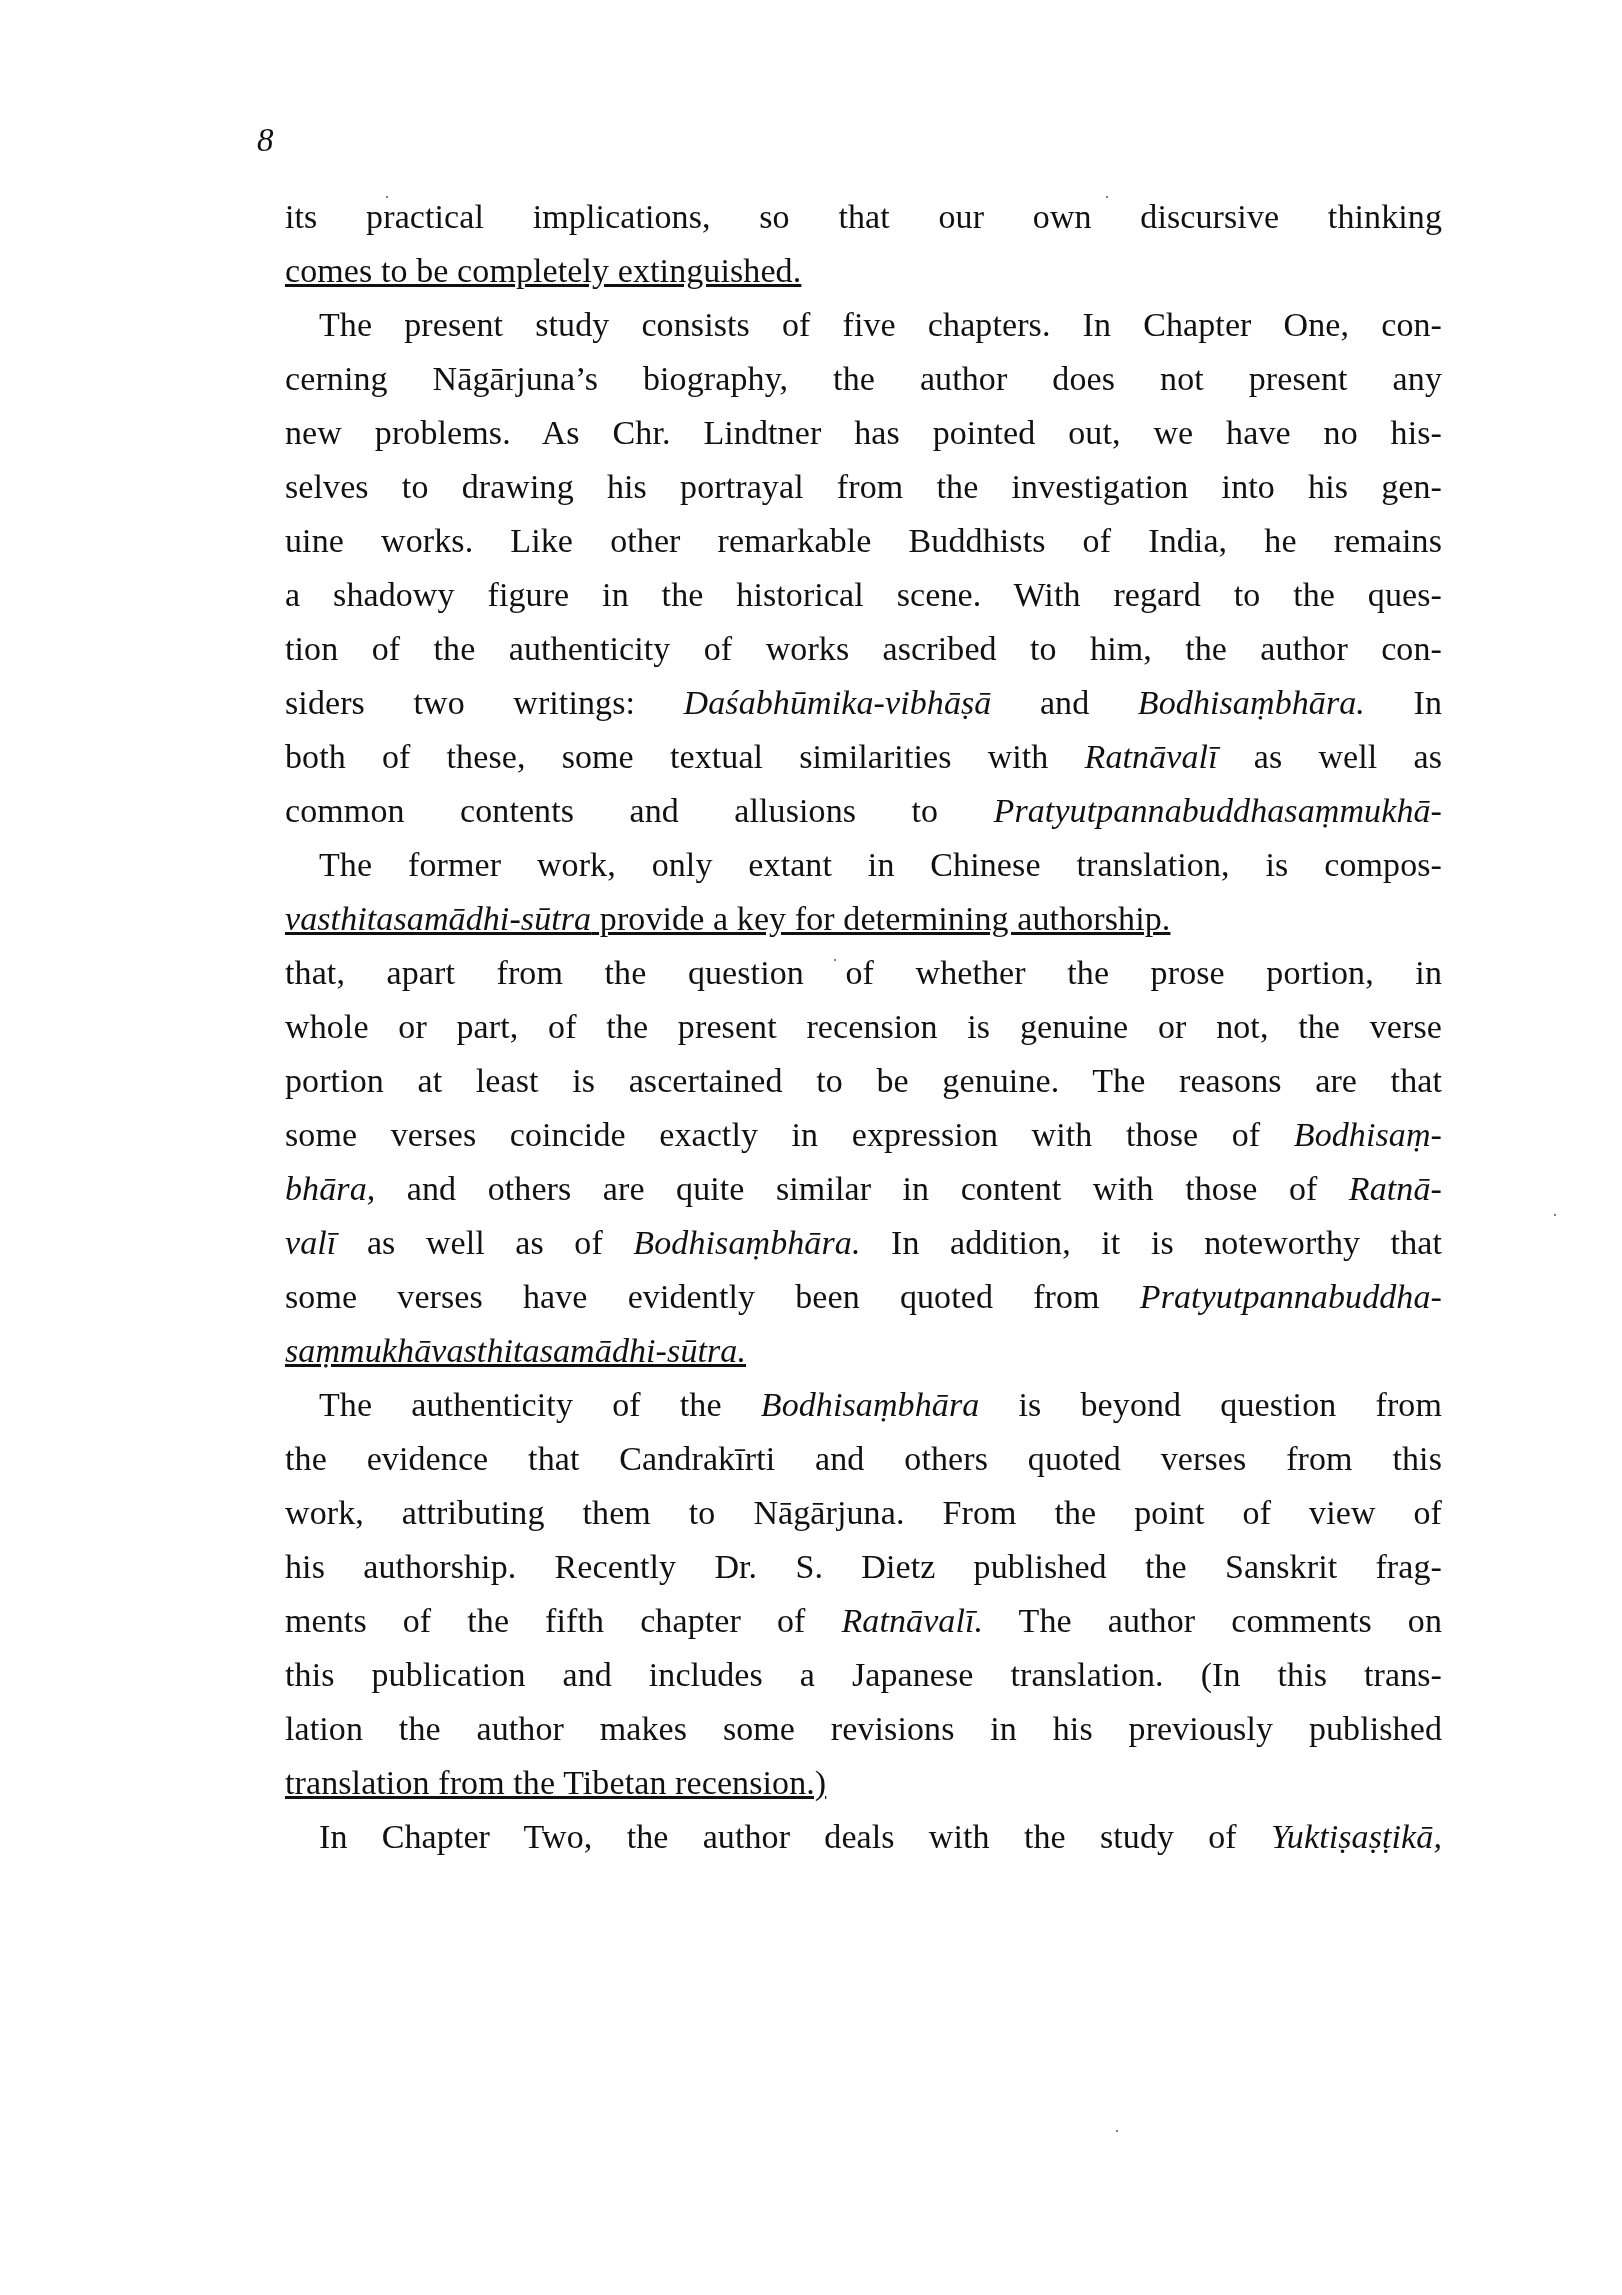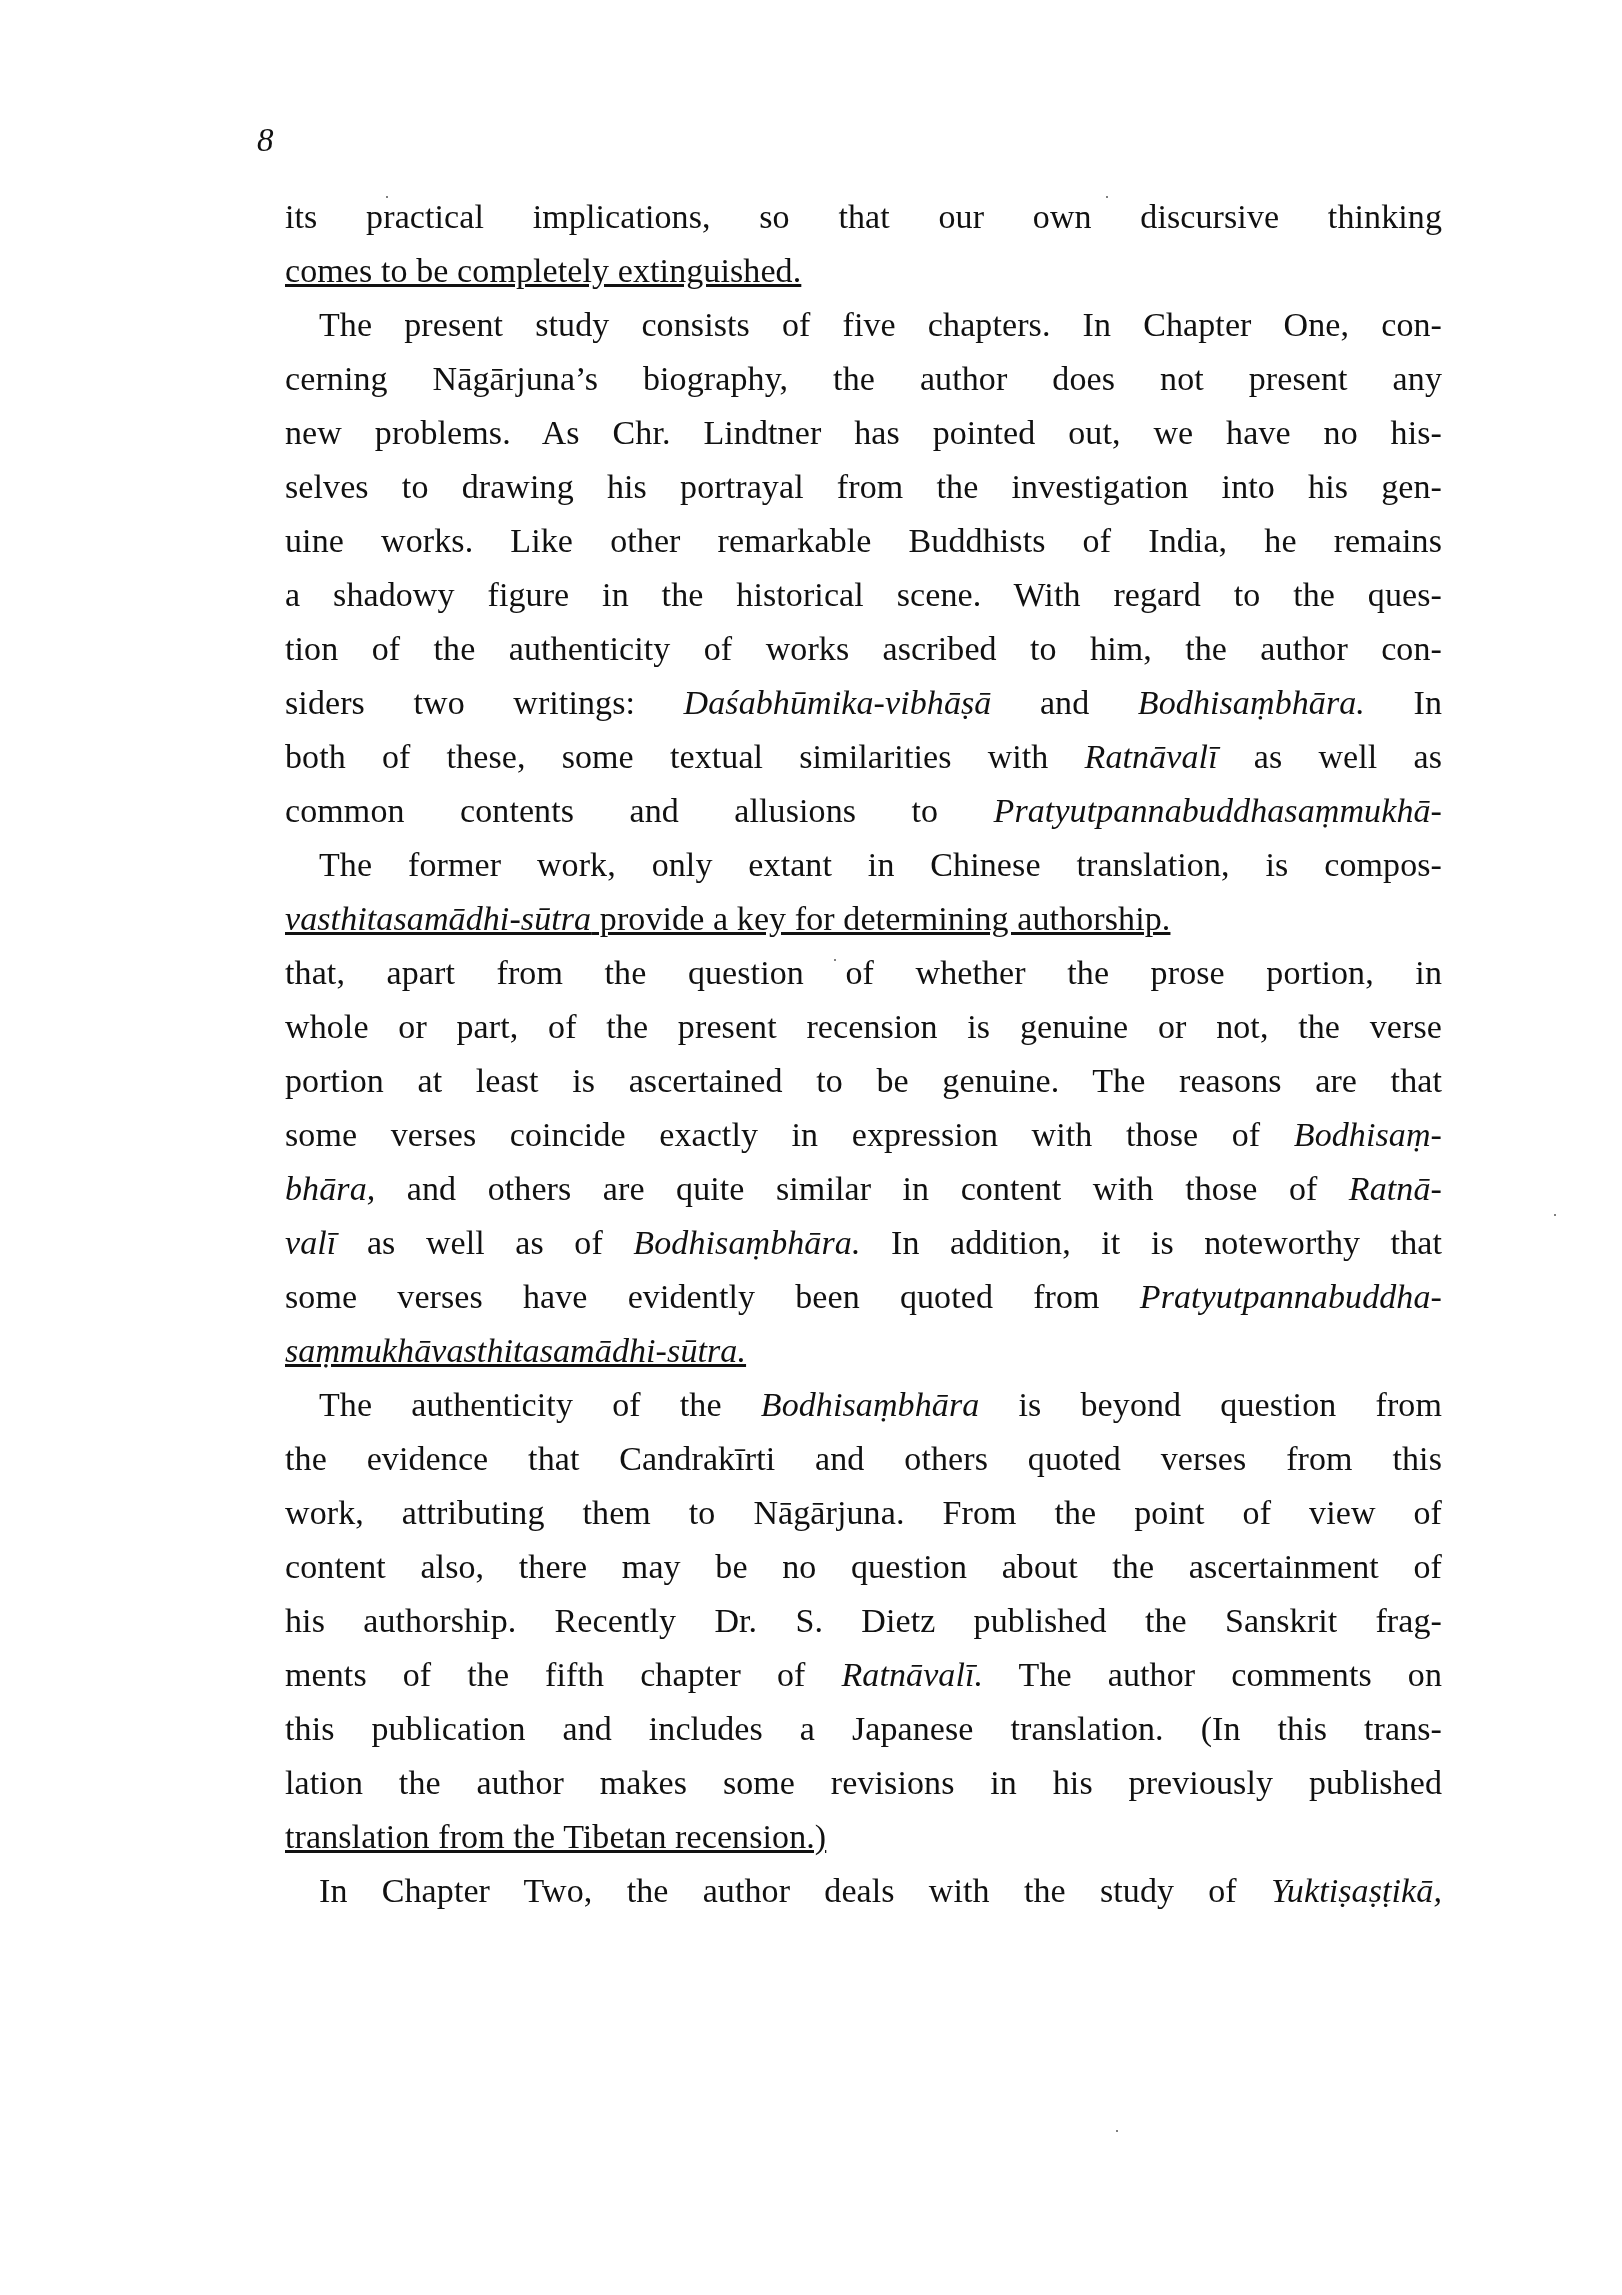--- a/index.html
+++ b/index.html
@@ -146,23 +146,20 @@
     <div class="line indent">
       <span class="line-inner"><span>The authenticity of the </span><span class="it">Bodhisaṃbhāra</span><span> is beyond question from</span></span>
     </div>
     <div class="line">
       <span class="line-inner"><span>the evidence that Candrakīrti and others quoted verses from this</span></span>
     </div>
     <div class="line">
       <span class="line-inner"><span>work, attributing them to Nāgārjuna. From the point of view of</span></span>
     </div>
     <div class="line">
-      <span class="line-inner"><span>content also, there may be no question about the ascertainment of</span></span>
-    </div>
-    <div class="line">
       <span class="line-inner"><span>his authorship. Recently Dr. S. Dietz published the Sanskrit frag-</span></span>
     </div>
     <div class="line">
       <span class="line-inner"><span>ments of the fifth chapter of </span><span class="it">Ratnāvalī.</span><span> The author comments on</span></span>
     </div>
     <div class="line">
       <span class="line-inner"><span>this publication and includes a Japanese translation. (In this trans-</span></span>
     </div>
     <div class="line">
       <span class="line-inner"><span>lation the author makes some revisions in his previously published</span></span>

